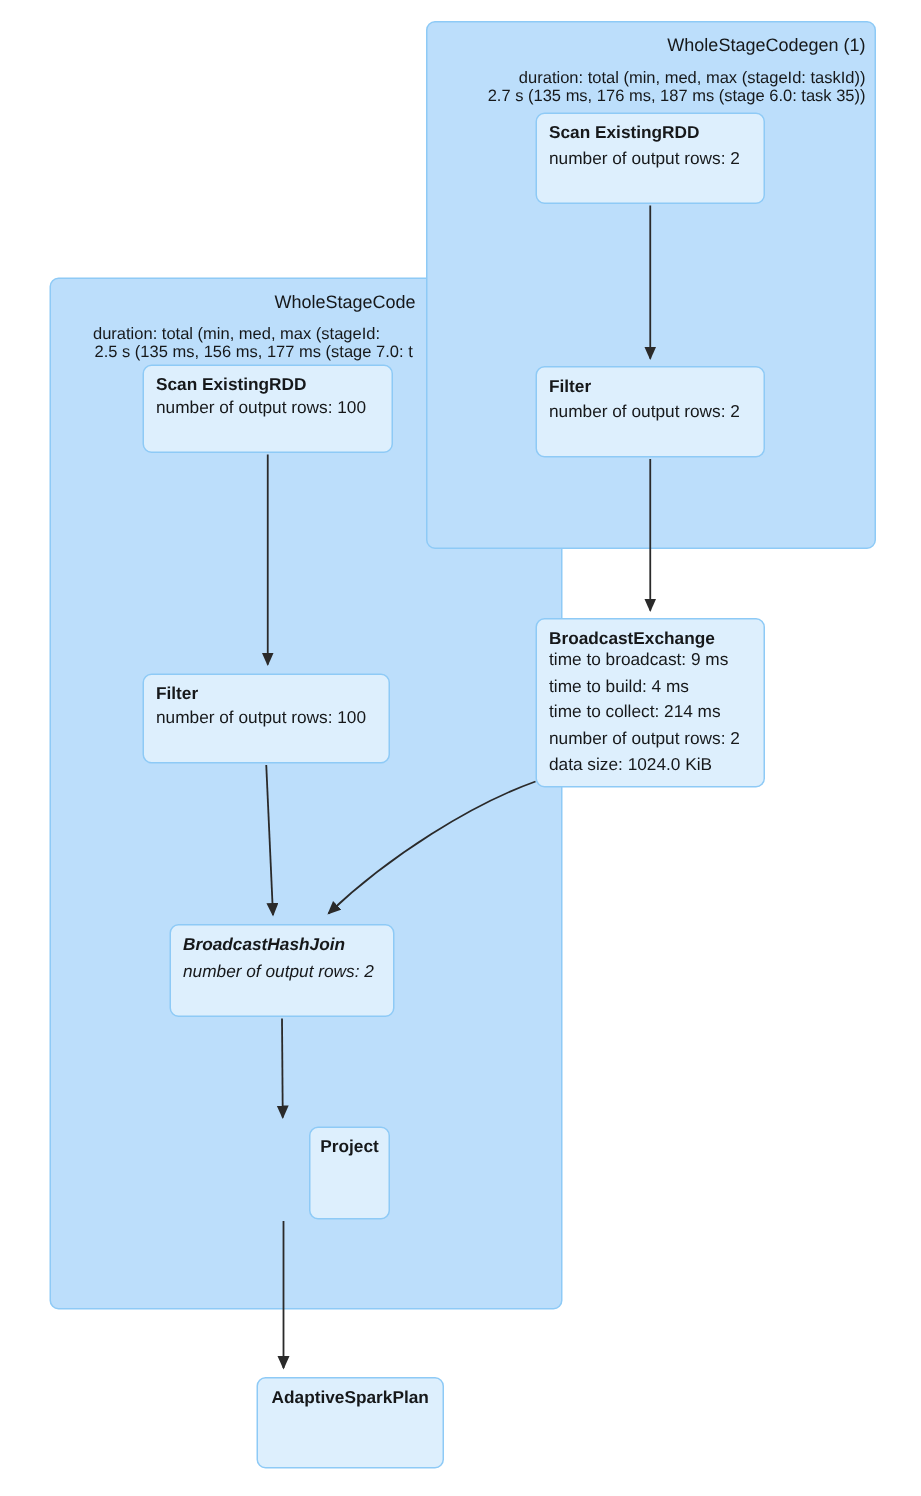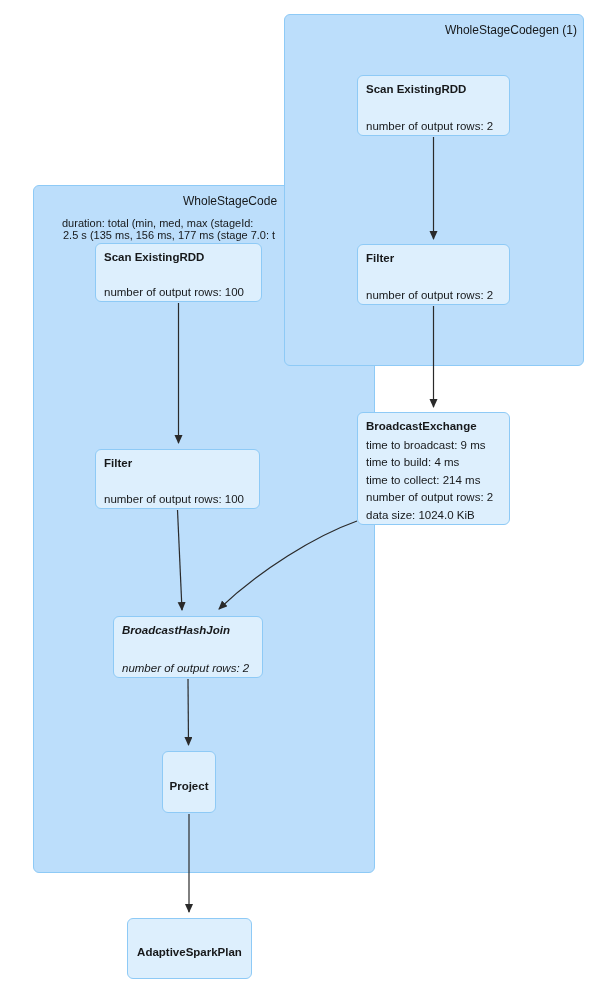--- a/index.html
+++ b/index.html
@@ -21,27 +21,27 @@
   #cluster-left { left:33px;  top:185px; width:342px; height:688px; z-index:1; }
   #cluster-right{ left:284px; top:14px;  width:300px; height:352px; z-index:2; }
   .cluster-label-abs{ position:absolute; white-space:nowrap; }
   .cluster-title{ font-size:12px; font-weight:normal; }
   .cluster-duration{ font-size:11px; line-height:12px; }
   .right-header{ position:absolute; top:8px; right:6px; text-align:right; }
   .right-header .cluster-duration{ margin-top:9px; }
   .node{
     position:absolute; background:var(--node_fill);
     border:1px solid var(--node_border); border-radius:6px;
-    box-sizing:border-box; padding:7px 8px 0 8px;
+    box-sizing:border-box; padding:7px 8px 20px 8px;
     display:flex; flex-direction:column; justify-content:space-between;
     font-size:11.5px; z-index:3;
   }
   .node-title{ font-weight:bold; white-space:nowrap; }
   .node-metrics{ line-height:17.5px; white-space:nowrap; }
-  .node.title-only{ justify-content:center; align-items:center; text-align:center; }
+  .node.title-only{ justify-content:flex-start; align-items:center; text-align:center;margin-left:44px; }
   #node-scan-right  { left:357px; top:75px;  width:153px; height:61px;  }
   #node-filter-right{ left:357px; top:244px; width:153px; height:61px;  }
   #node-bex         { left:357px; top:412px; width:153px; height:113px; }
   #node-scan-left   { left:95px;  top:243px; width:167px; height:59px;  }
   #node-filter-left { left:95px;  top:449px; width:165px; height:60px;  }
   #node-bhj         { left:113px; top:616px; width:150px; height:62px;font-style:italic;  }
   #node-project     { left:162px; top:751px; width:54px;  height:62px;  }
   #node-asp         { left:127px; top:918px; width:125px; height:61px;  }
   svg.edges{ position:absolute; left:0; top:0; z-index:10; pointer-events:none; }
   svg.edges path{ stroke:var(--edge_color); stroke-width:1.2; fill:none; }
@@ -53,20 +53,24 @@
 
   <div class="cluster" id="cluster-left">
     <div class="cluster-label-abs cluster-title" style="left:149px; top:8px;">WholeStageCode</div>
     <div class="cluster-label-abs cluster-duration" style="left:28px; top:31px;">duration: total (min, med, max (stageId:</div>
     <div class="cluster-label-abs cluster-duration" style="left:9px; top:43px;margin-left:20px;">2.5 s (135 ms, 156 ms, 177 ms (stage 7.0: t</div>
   </div>
 
   <div class="cluster" id="cluster-right">
     <div class="right-header">
       <div class="cluster-title">WholeStageCodegen (1)</div>
+      <div class="cluster-duration">
+        <div>duration: total (min, med, max (stageId: taskId))</div>
+        <div>2.7 s (135 ms, 176 ms, 187 ms (stage 6.0: task 35))</div>
+      </div>
     </div>
   </div>
 
   <div class="node" id="node-scan-right">
     <div class="node-title">Scan ExistingRDD</div>
     <div class="node-metrics">number of output rows: 2</div>
   </div>
 
   <div class="node" id="node-filter-right">
     <div class="node-title">Filter</div>

